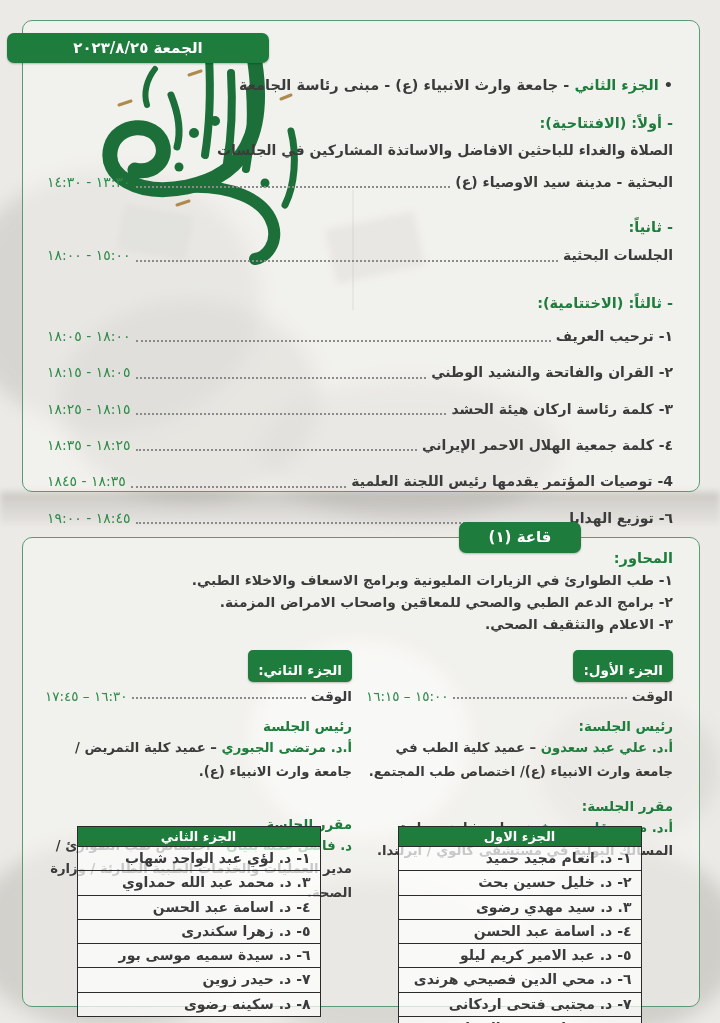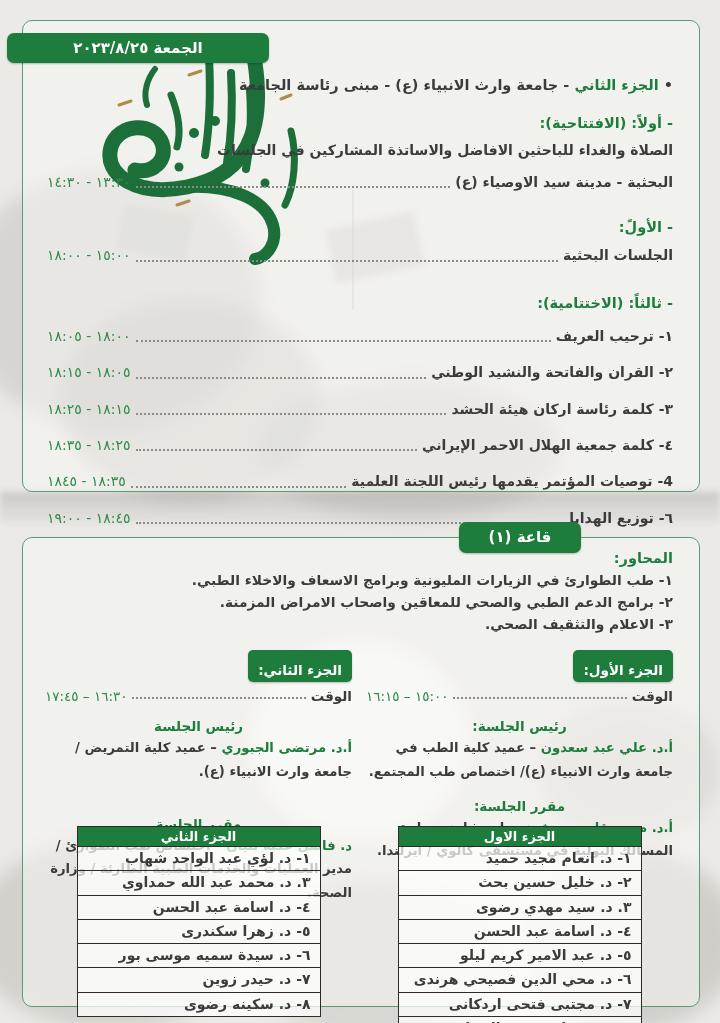--- a/index.html
+++ b/index.html
@@ -51,21 +51,21 @@
 
   .bottom-content{position:absolute;top:12px;right:26px;left:22px;height:440px;}
   .axes-title{font-size:14.5px;font-weight:bold;color:#1e7d3c;}
   .axis-line{font-size:13.8px;font-weight:bold;margin-top:6px;}
 
   .columns{position:absolute;top:100px;right:0;left:0;height:352px;display:flex;gap:14px;}
   .col{position:relative;flex:1 1 50%;}
   .part-badge{display:inline-block;padding:12px 10px 4px;font-size:13.5px;
     border-radius:5px;margin-bottom:6px;}
   .time-row{display:flex;align-items:flex-end;font-size:13.5px;font-weight:bold;}
-  .role-label{font-size:13.5px;font-weight:bold;color:#1e7d3c;margin-top:14px;text-align:center;}
+  .role-label{font-size:13.5px;font-weight:bold;color:#1e7d3c;margin-top:14px;}
   .person{font-size:13.2px;font-weight:bold;line-height:1.8;margin-top:2px;}
   .person .pname{color:#1e7d3c;}
 
   .roster{position:absolute;top:176px;left:50%;transform:translateX(-50%);
     width:242px;border:1px solid #2b2b2b;background:rgba(255,255,255,.72);}
   .roster-header{background:#1e7d3c;color:#fff;font-weight:bold;font-size:13px;
     text-align:center;padding:2px 0;border-bottom:1px solid #2b2b2b;}
   .roster-row{font-size:14px;font-weight:bold;padding:1px 9px 2px;
     border-bottom:1px solid #2b2b2b;line-height:1.45;}
   .roster-row:last-child{border-bottom:none;}
@@ -127,21 +127,21 @@
     </div>
 
     <div class="sec-heading">- أولاً: (الافتتاحية):</div>
     <div class="plain-line">الصلاة والغداء للباحثين الافاضل والاساتذة المشاركين في الجلسات</div>
     <div class="sched-row">
       <span class="lbl">البحثية - مدينة سيد الاوصياء (ع)</span>
       <span class="dots"></span>
       <span class="goldtime">١٣:٣٠ - ١٤:٣٠</span>
     </div>
 
-    <div class="sec-heading" style="margin-top:26px;">- الأولً:</div>
+    <div class="sec-heading" style="margin-top:26px;">- ثانياً:</div>
     <div class="sched-row">
       <span class="lbl">الجلسات البحثية</span>
       <span class="dots"></span>
       <span class="goldtime">١٥:٠٠ - ١٨:٠٠</span>
     </div>
 
     <div class="closing">
       <div class="sec-heading" style="margin-top:28px;">- ثالثاً: (الاختتامية):</div>
 
       <div class="sched-row">

